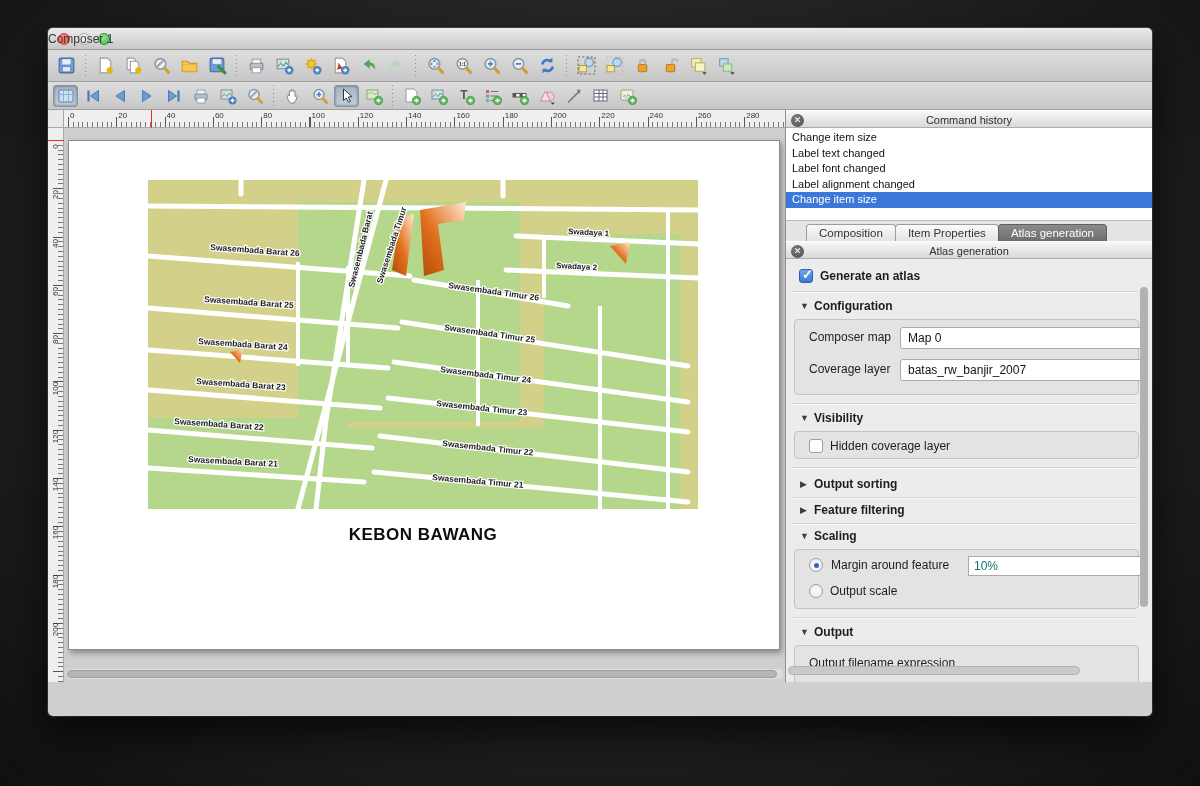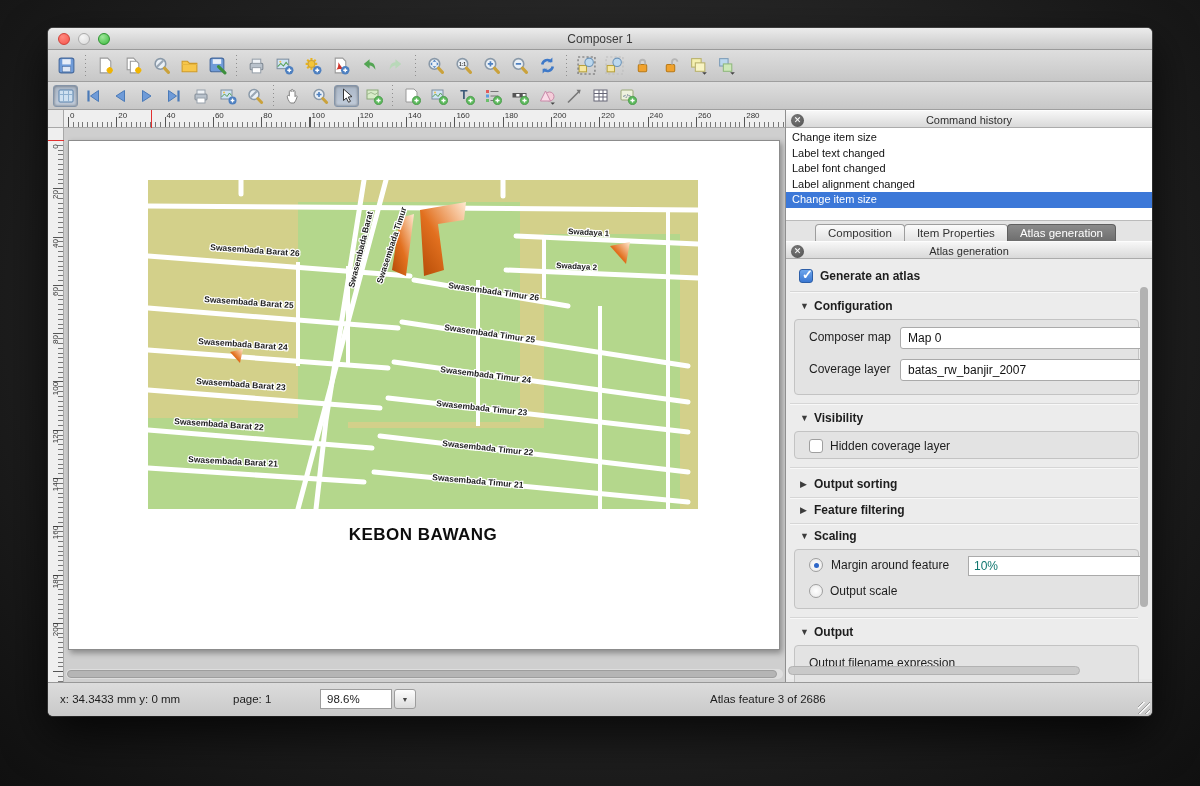--- a/index.html
+++ b/index.html
@@ -12,21 +12,21 @@
     box-shadow:0 18px 45px rgba(0,0,0,.75), 0 0 0 1px #484848; }
 
   
   #titlebar { position:absolute; left:0; top:0; right:0; height:22px;
     background:linear-gradient(#ececec,#c8c8c8); border-bottom:1px solid #9a9a9a;
     display:flex; align-items:center; }
   .tl { width:12px; height:12px; border-radius:50%; margin-left:8px; }
   .tl.red   { background:radial-gradient(circle at 35% 30%, #ff8a80, #f6534a); border:1px solid #cf4038; margin-left:10px;}
   .tl.yel   { background:radial-gradient(circle at 35% 30%, #f6f6f6, #d9d9d9); border:1px solid #ababab; }
   .tl.grn   { background:radial-gradient(circle at 35% 30%, #9fe79a, #39b93c); border:1px solid #2d9330; }
-  #win-title { position:absolute; left:0; right:0; text-align:center; font-size:12px; color:#3a3a3a; }
+  #win-title { position:absolute; left:0; right:0; font-size:12px; color:#3a3a3a; }
 
   
   .toolbar { position:absolute; left:0; right:0; display:flex; align-items:center;
     background:linear-gradient(#dedede,#c7c7c7); border-bottom:1px solid #9f9f9f; padding-left:4px; }
   #toolbar1 { top:22px; height:32px; }
   #toolbar2 { top:54px; height:28px; }
   .tbtn { width:26px; height:24px; display:flex; align-items:center; justify-content:center;
     border-radius:3px; margin:0 1px; flex:none; }
   .tbtn svg { width:19px; height:19px; }
   #toolbar2 .tbtn { width:25px; height:22px; }
@@ -79,21 +79,21 @@
     border-bottom:1px solid #ababab; border-top:1px solid #fdfdfd;
     font-size:11px; color:#2e2e2e; text-align:center; line-height:18px; }
   .closebtn { position:absolute; left:5px; top:2.5px; width:13px; height:13px; border-radius:50%;
     background:radial-gradient(circle at 40% 35%, #7b7b7b, #4e4e4e); color:#fff; font-size:9px;
     line-height:13px; text-align:center; }
   #history-list { height:93px; background:#fff; border-bottom:1px solid #bbb; overflow:hidden; padding-top:2px;}
   .hitem { height:15.5px; line-height:15.5px; font-size:11px; color:#111; padding-left:6px; }
   .hitem.sel { background:#3c78d8; color:#fff; }
 
   #tabs-row { height:20px; display:flex; align-items:flex-end; justify-content:flex-end;
-    padding-right:36px; background:#e4e4e4; }
+    padding-right:45px; background:#e4e4e4; }
   .tab { height:17px; line-height:16px; padding:0 12px; font-size:11.5px; color:#333;
     background:linear-gradient(#fbfbfb,#e3e3e3); border:1px solid #9d9d9d; border-bottom:none;
     border-radius:4px 4px 0 0; margin-left:-1px; }
   .tab.active { background:linear-gradient(#8b8b8b,#6e6e6e); color:#fff; border-color:#5f5f5f; }
 
   #atlas-body { position:relative; height:calc(100% - 152px); background:#ececec; font-size:12px; color:#1d1d1d; }
   .row { position:absolute; display:flex; align-items:center; }
   .sect { font-weight:bold; }
   .arrow { display:inline-block; width:14px; font-size:9px; color:#3c3c3c; }
   .gbox { position:absolute; left:8px; width:345px; background:#e3e3e3;
@@ -674,24 +674,14 @@
         </div>
       </div>
 
       <div id="vscroll">
         <div class="thumb"></div>
       </div>
       <div id="phscroll"></div>
     </div>
   </div>
 
-  <div id="statusbar">
-    <span class="sitem" style="left:12px;">x: 34.3433 mm  y: 0 mm</span>
-    <span class="sitem" style="left:185px;">page: 1</span>
-    <div id="zoom-combo">
-      <div id="zoom-field">98.6%</div>
-      <div id="zoom-btn">▼</div>
-    </div>
-    <span class="sitem" style="left:662px;">Atlas feature 3 of 2686</span>
-    <div id="grip"></div>
-  </div>
 
 </div>
 
 </body></html>

